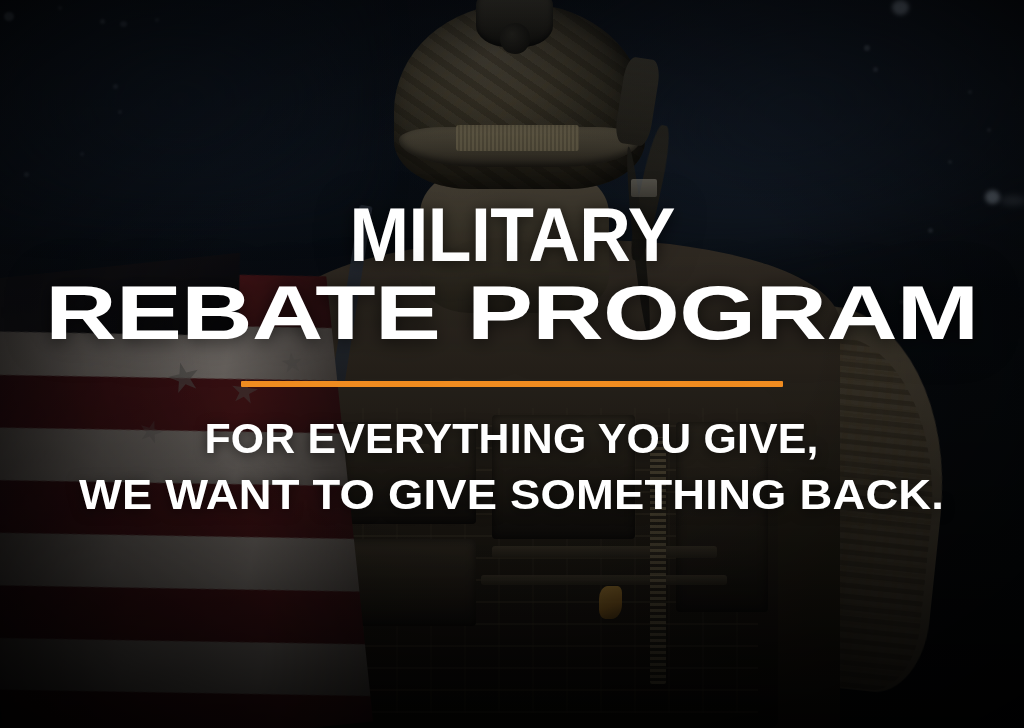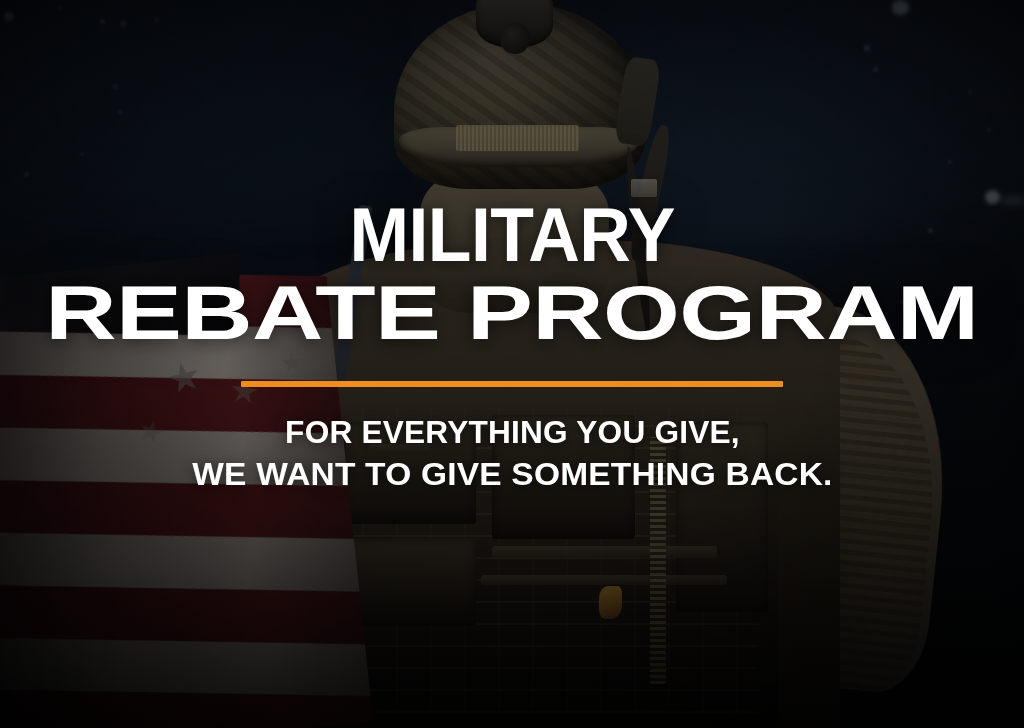--- a/index.html
+++ b/index.html
@@ -292,21 +292,21 @@
   }
   .divider {
     width:542px; height:6px;
     background:#f08c20;
     margin-top:30px;
     border-radius:1px;
   }
   .sub {
     color:#ffffff;
     font-weight:bold;
-    font-size:31px;
+    font-size:42px;
     line-height:1.26;
     letter-spacing:.2px;
     margin-top:26px;
     text-shadow:0 2px 12px rgba(0,0,0,.6);
   }
   .sub .s1 { display:block; transform:scaleX(1.02); }
   .sub .s2 { display:block; transform:scaleX(1.08); margin-top:3px; }
 </style>
 </head>
 <body>

